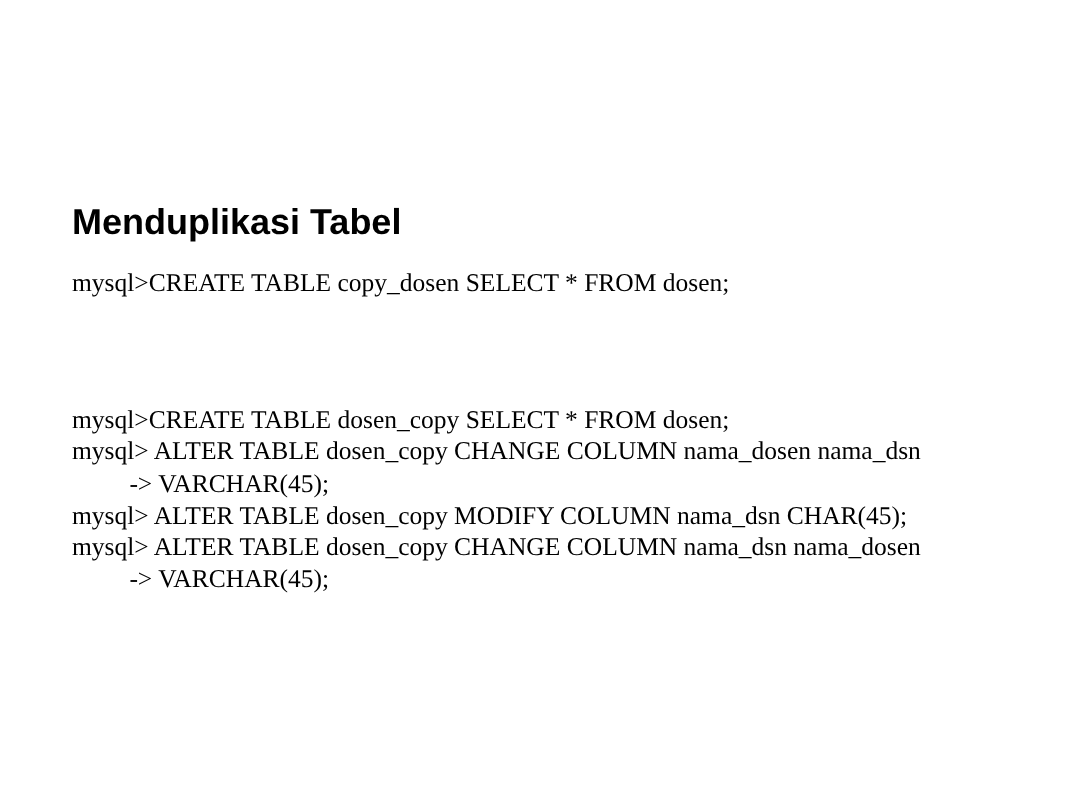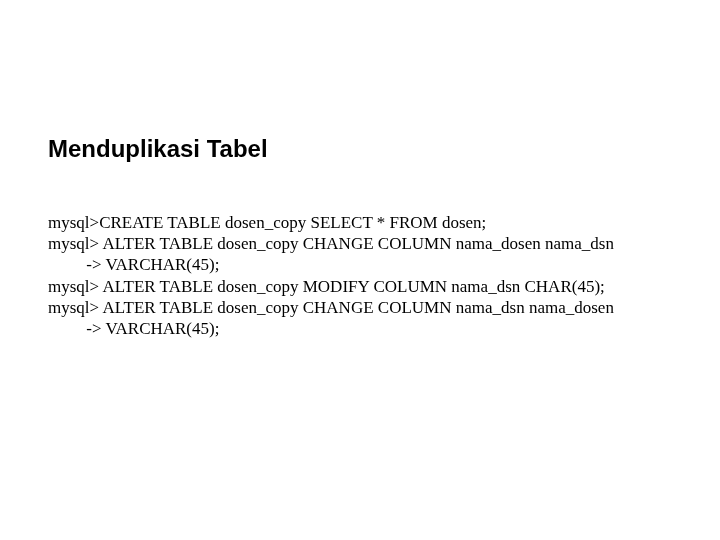--- a/index.html
+++ b/index.html
@@ -34,20 +34,21 @@
     height: 34px;
   }
 </style>
 </head>
 <body>
 
 <div class="page">
 
   <h2 class="heading">Menduplikasi Tabel</h2>
 
+  <div class="code-block">mysql&gt;CREATE TABLE copy_dosen SELECT * FROM dosen;</div>
 
   <div class="gap-between"></div>
 
 
   <div class="code-block">mysql&gt;CREATE TABLE dosen_copy SELECT * FROM dosen;
 mysql&gt; ALTER TABLE dosen_copy CHANGE COLUMN nama_dosen nama_dsn
          -&gt; VARCHAR(45);
 mysql&gt; ALTER TABLE dosen_copy MODIFY COLUMN nama_dsn CHAR(45);
 mysql&gt; ALTER TABLE dosen_copy CHANGE COLUMN nama_dsn nama_dosen
          -&gt; VARCHAR(45);</div>

